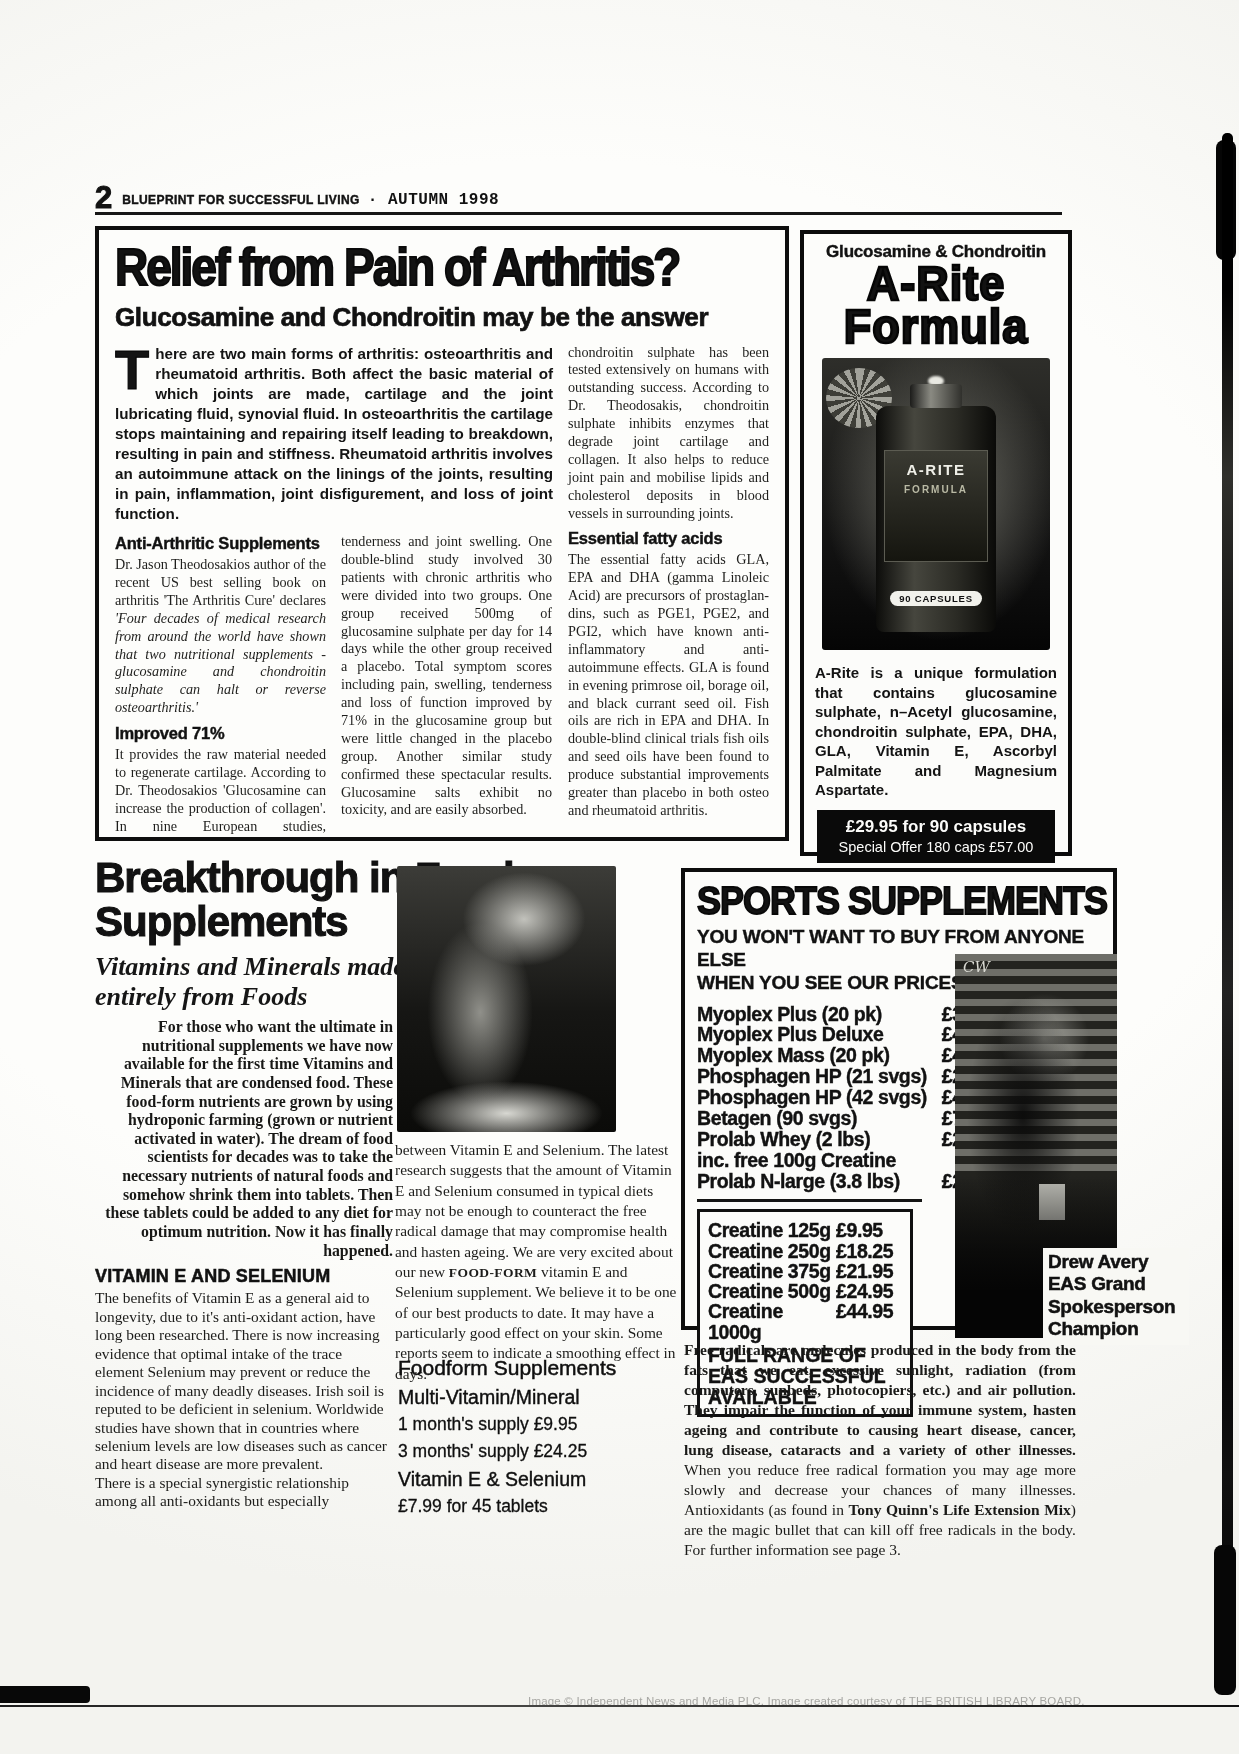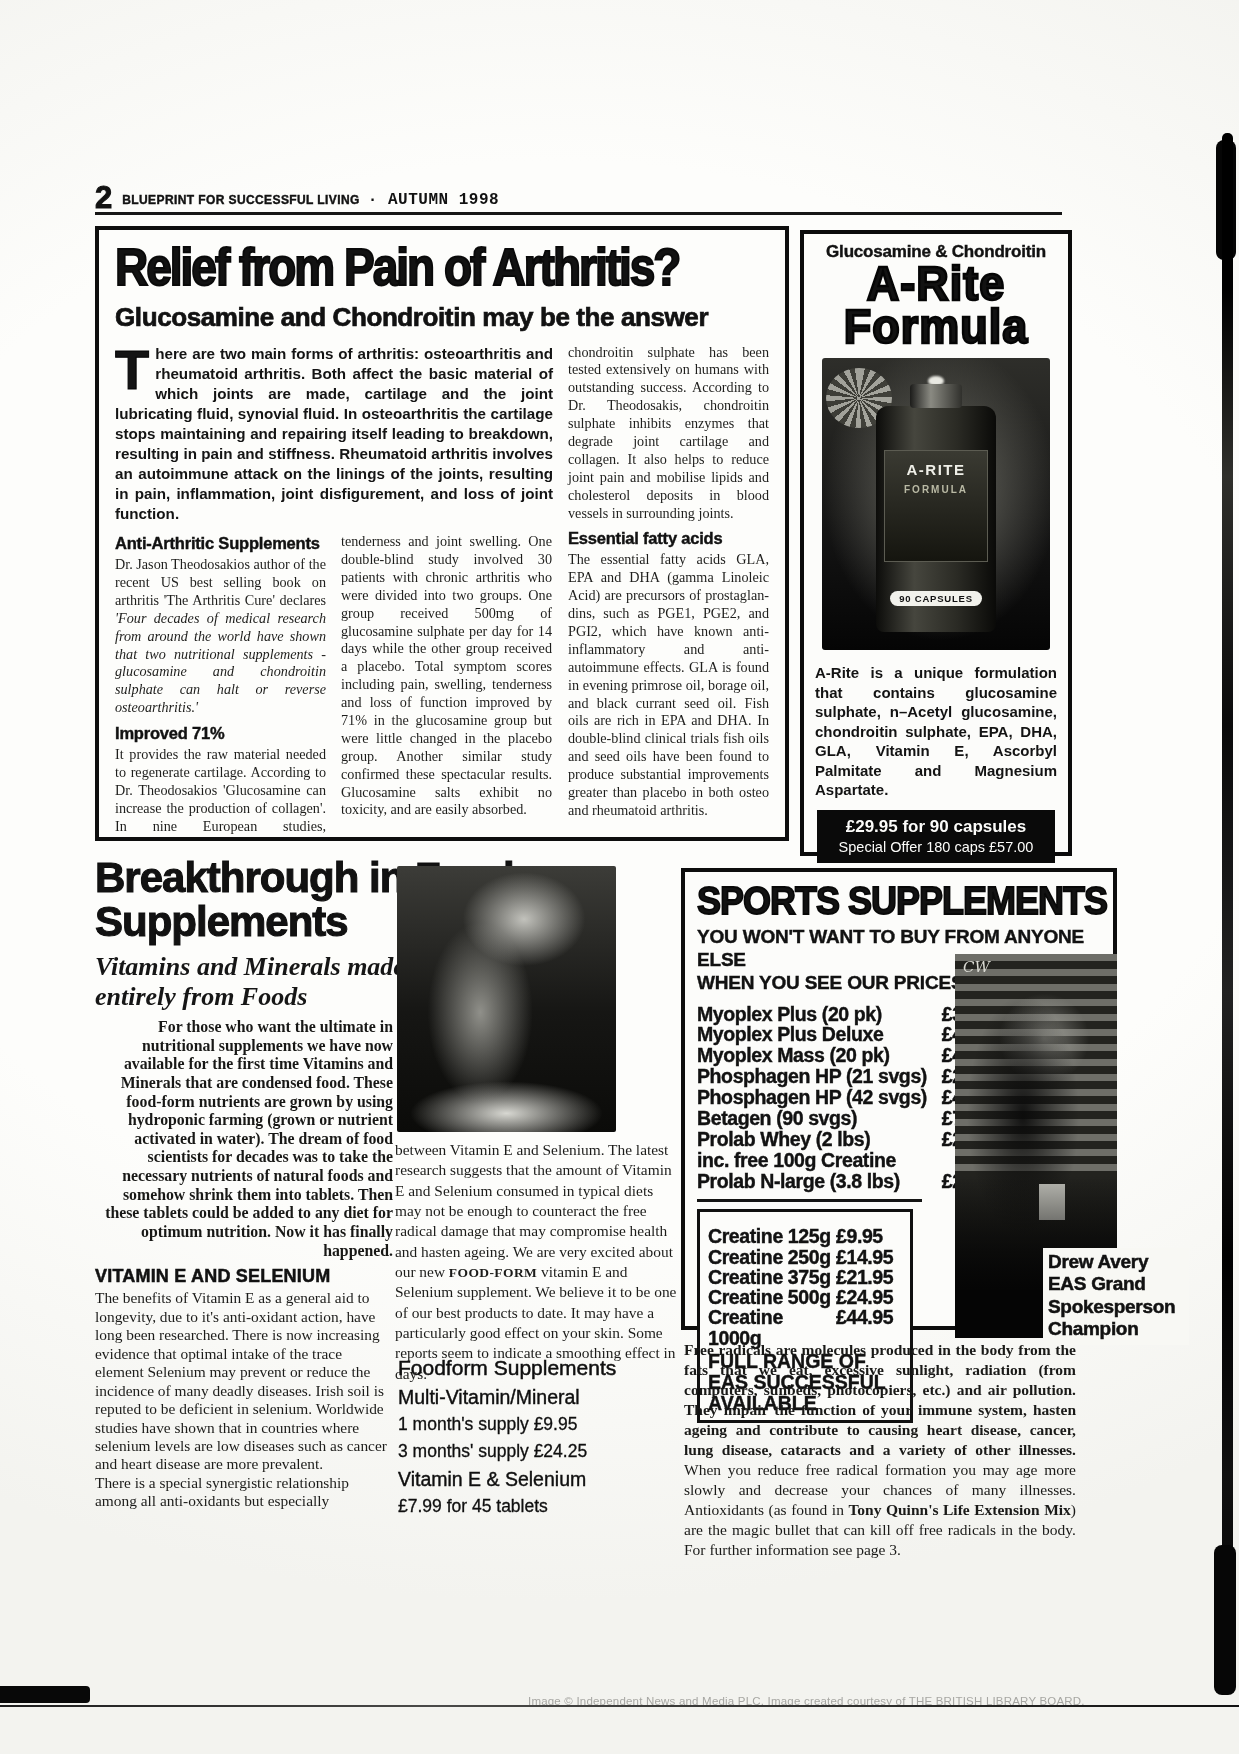--- a/index.html
+++ b/index.html
@@ -93,21 +93,21 @@
   #sports-box { position:absolute; left:681px; top:868px; width:436px; height:462px;
     border:4px solid #0d0d0d; background:#fcfcfa; padding:8px 12px; overflow:visible; }
   #sports-title { font-size:36px; font-weight:bold; letter-spacing:-1px; white-space:nowrap;
     -webkit-text-stroke:1.6px #080808; transform:scaleY(1.1); transform-origin:left center; }
   .sports-sub { font-size:19px; font-weight:bold; line-height:1.22; letter-spacing:-.2px; -webkit-text-stroke:.4px #111; margin-top:3px; }
   #sports-list { margin-top:10px; width:302px; }
   .prow { display:flex; justify-content:space-between; font-size:19.5px; font-weight:bold;
     line-height:1.02; margin-bottom:1px; -webkit-text-stroke:.4px #111; letter-spacing:-.4px; }
   .prow .pname { white-space:nowrap; }
   #sports-divider { width:225px; height:3px; background:#141414; margin:8px 0 7px; }
-  #creatine-box { width:216px; border:3px solid #101010; padding:14px 8px 6px; background:#fcfcfa; }
+  #creatine-box { width:216px; border:3px solid #101010; padding:8px 8px 6px; background:#fcfcfa; }
   .crow { display:flex; font-size:19.5px; font-weight:bold; line-height:1.04; -webkit-text-stroke:.4px #111; letter-spacing:-.4px; }
   .crow .pname { width:128px; }
   .fullrange { font-size:19.5px; font-weight:bold; line-height:1.08; margin-top:3px; -webkit-text-stroke:.4px #111; }
   #photo-bodybuilder { position:absolute; right:-4px; top:82px; width:162px; height:384px;
     background:
       radial-gradient(70px 150px at 42% 42%, rgba(10,10,10,.92), rgba(0,0,0,0) 80%),
       radial-gradient(60px 60px at 55% 22%, rgba(190,190,182,.55), rgba(0,0,0,0) 75%),
       repeating-linear-gradient(180deg, #6e6e68 0 7px, #23231f 7px 15px),
       linear-gradient(180deg,#44443e,#0a0a08);
     background-repeat:no-repeat; background-size:100% 100%, 100% 100%, 100% 58%, 100% 100%; }
@@ -264,21 +264,21 @@
         </div>
     </div>
     <div id="sports-divider"></div>
     <div id="creatine-box">
       <div class="crow">
           <span class="pname">Creatine 125g</span>
           <span>£9.95</span>
         </div>
       <div class="crow">
           <span class="pname">Creatine 250g</span>
-          <span>£14.95</span>
+          <span>£18.25</span>
         </div>
       <div class="crow">
           <span class="pname">Creatine 375g</span>
           <span>£21.95</span>
         </div>
       <div class="crow">
           <span class="pname">Creatine 500g</span>
           <span>£24.95</span>
         </div>
       <div class="crow">

